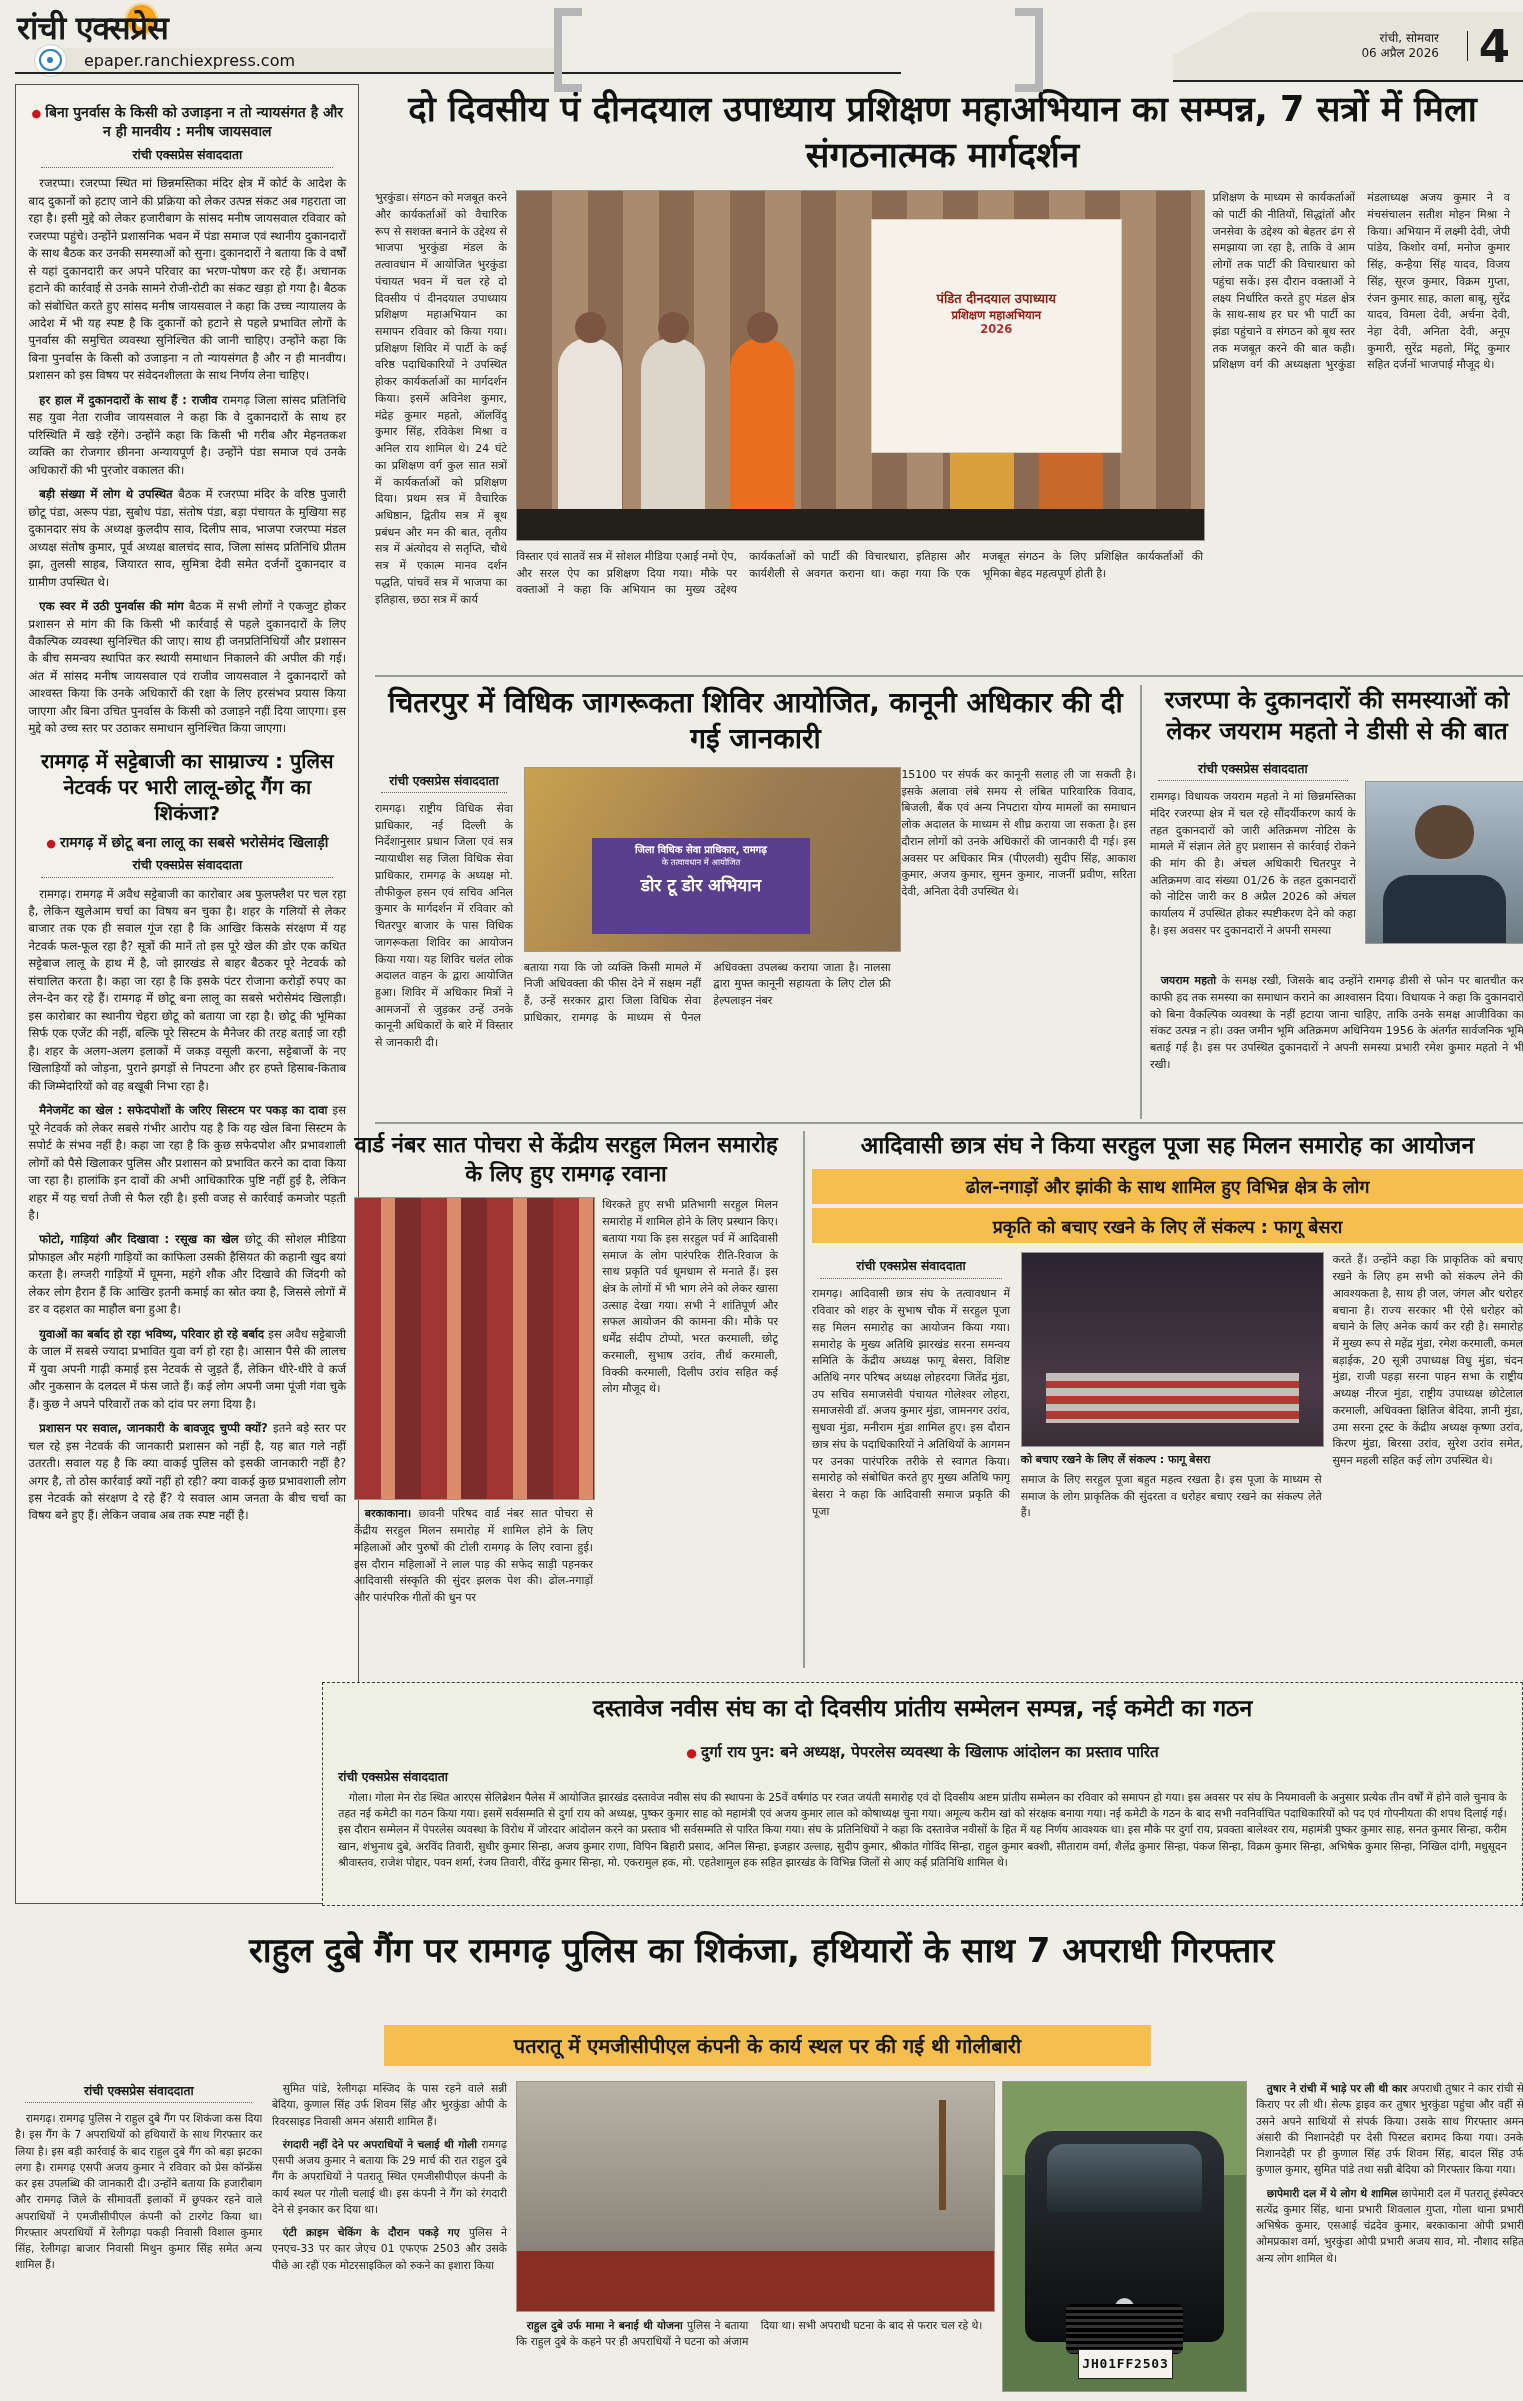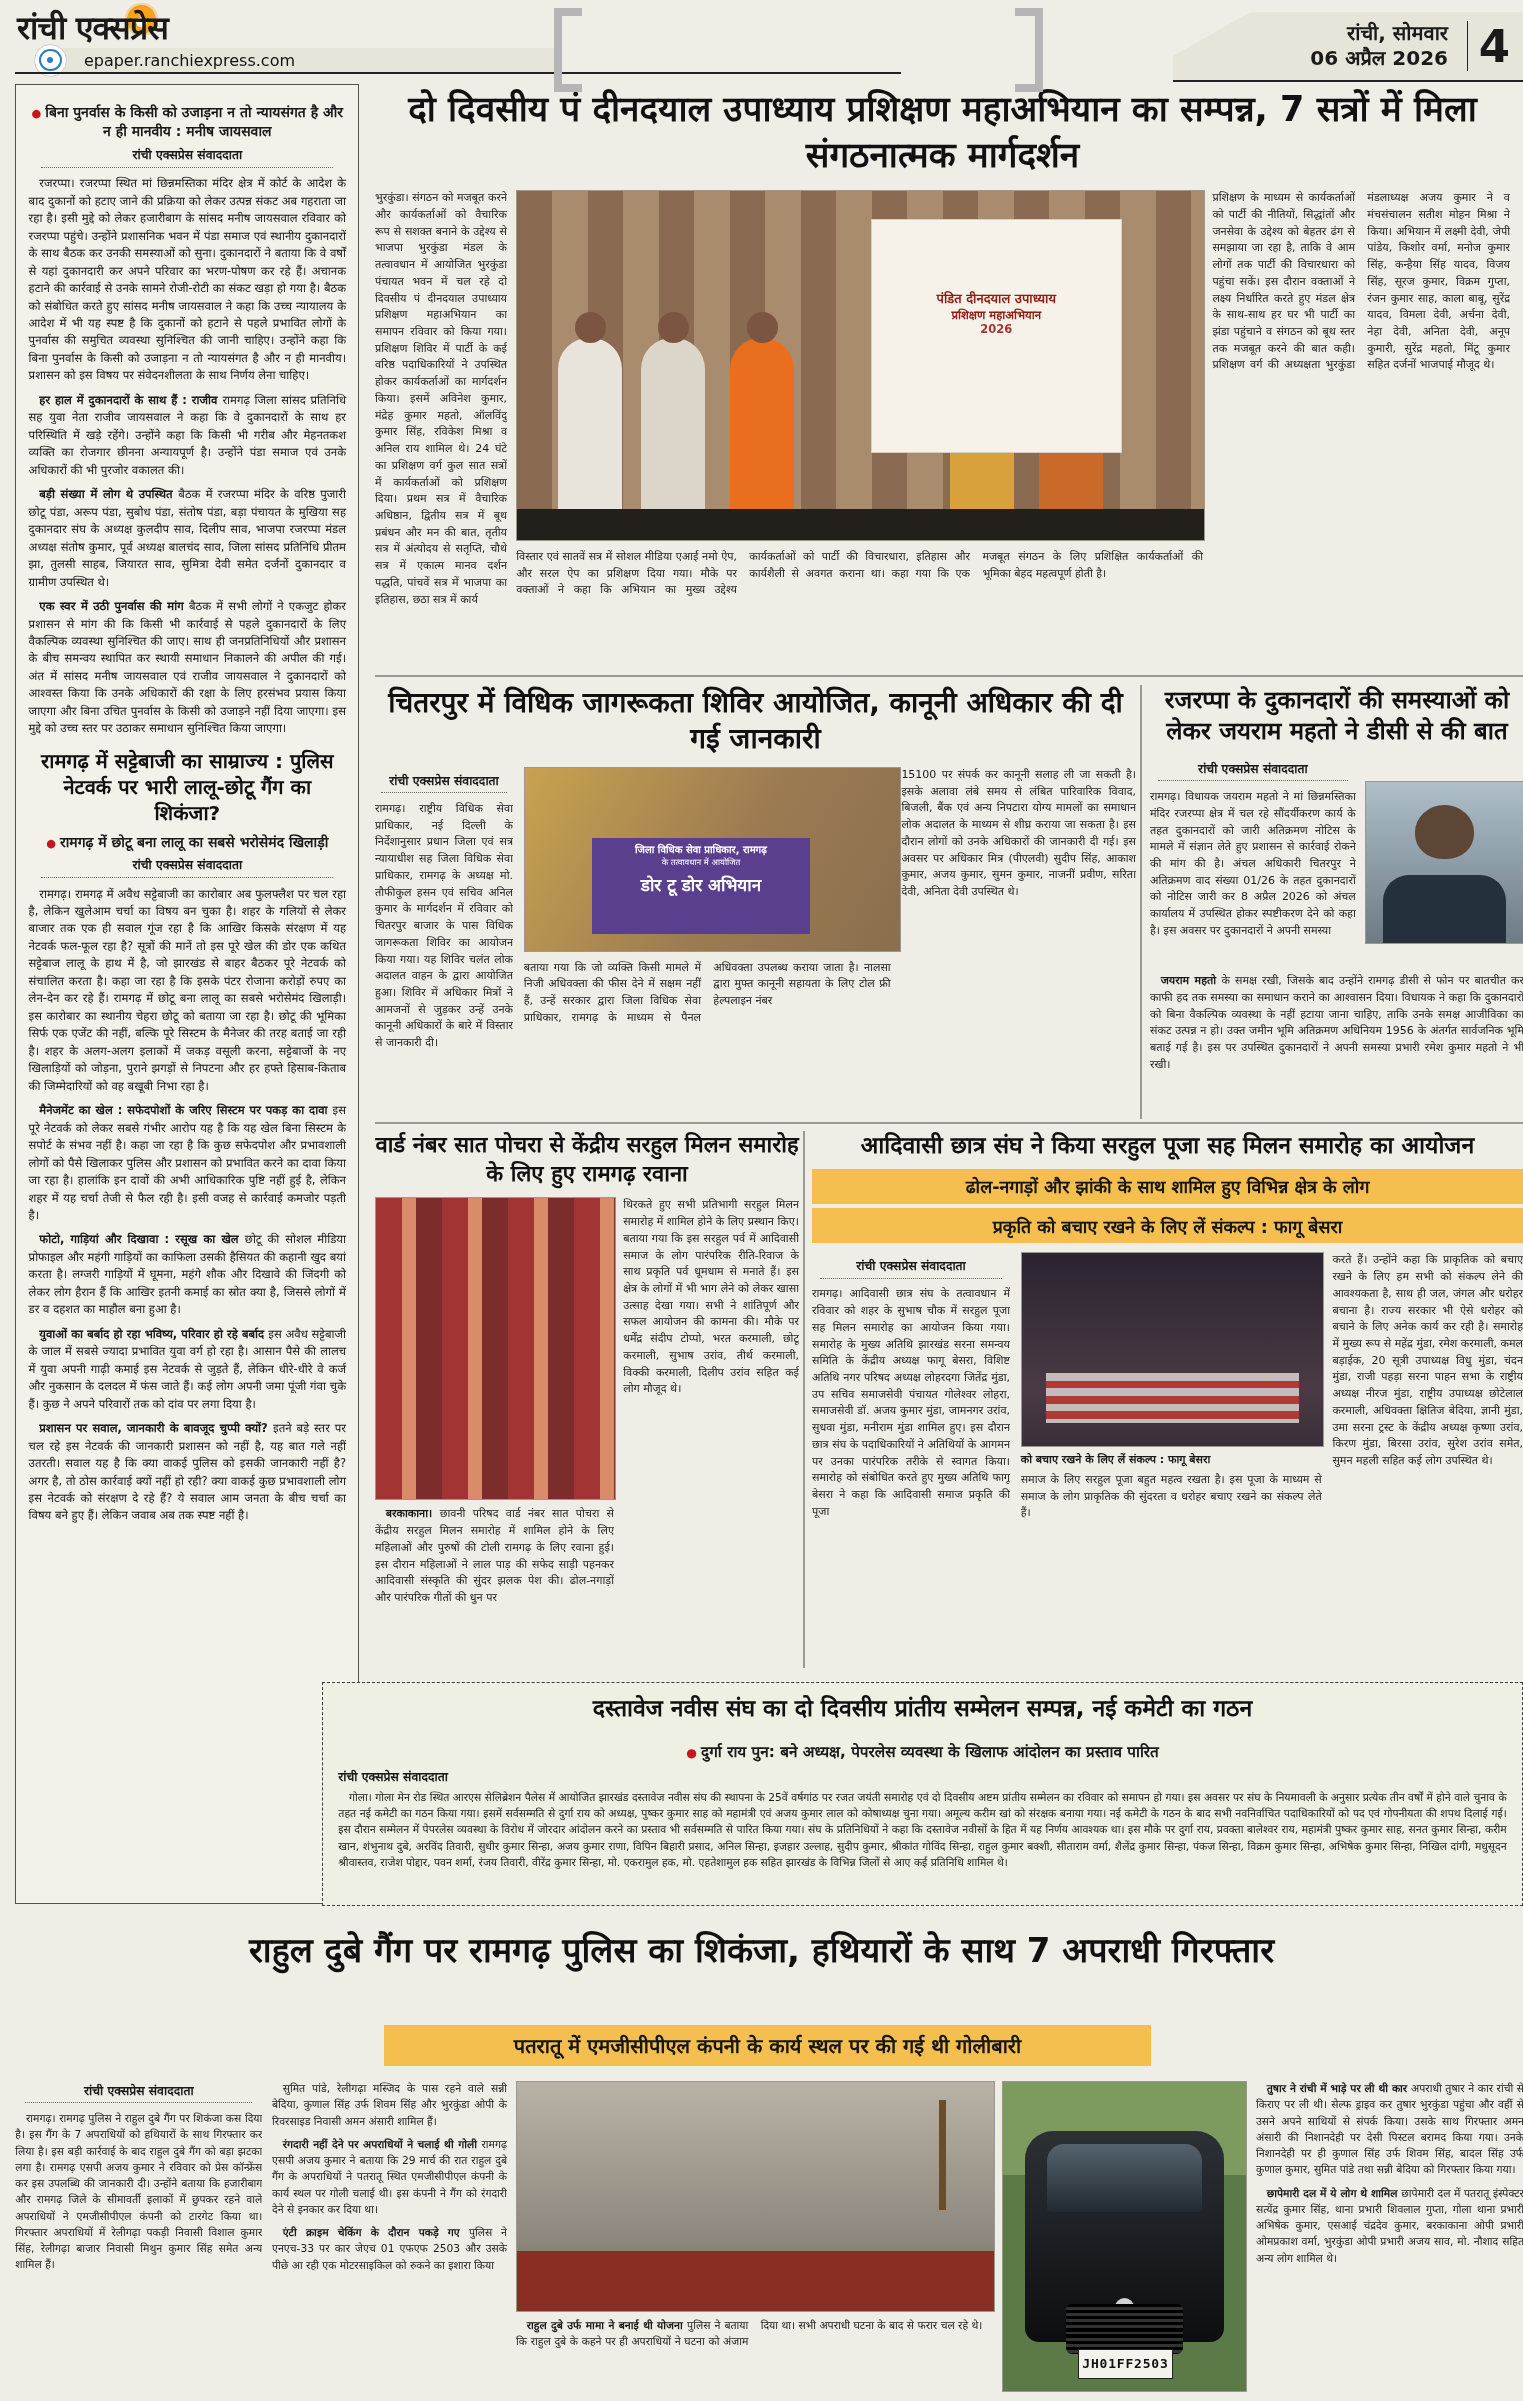--- a/index.html
+++ b/index.html
@@ -19,21 +19,21 @@
   #epaper-icon .ring i{width:6.1px;height:6.1px;border-radius:50%;background:#2d7fc1;display:block;}
   #epaper-url{font-weight:400;font-size:16px;margin-left:17px;color:#111;text-decoration:none;}
   #edition-box{background:#fff;display:flex;align-items:center;justify-content:center;z-index:3;}
   #edition-box .blue{color:#29a4de;}
   #edition-box .t{font-size:41px;font-weight:800;letter-spacing:-0.8px;}
   .bracket{width:20px;background:transparent;border:8.4px solid #b5b5b5;z-index:3;}
   .bracket.l{border-right:none;}
   .bracket.r{border-left:none;}
   #date-band{background:#e7e5da;clip-path:polygon(22% 0,100% 0,100% 100%,0 100%,0 62%);
              display:flex;align-items:center;justify-content:flex-end;border-bottom:2.3px solid #222;}
-  #date-band .dt{text-align:right;font-weight:700;font-size:20px;line-height:1.25;padding-right:19px;border-right:1.5px solid #222;}
+  #date-band .dt{text-align:right;font-weight:400;font-size:12px;line-height:1.25;padding-right:28px;border-right:1.5px solid #222;}
   #date-band .pg{font-size:45px;font-weight:800;padding:0 14px 0 10.7px;}
   .hrule{background:#222;height:2.3px;}
   .thin-h{background:#9a9a94;height:1.5px;}
   .thin-v{background:#9a9a94;width:1.5px;}
   
   .headline{font-weight:800;text-align:center;line-height:1.3;color:#111;}
   .bullet-sub{font-weight:700;text-align:center;line-height:1.35;}
   .bullet-sub::before{content:"● ";color:#c8161e;font-size:.8em;}
   .byline{font-weight:700;text-align:center;font-size:12.3px;border-bottom:0.8px dotted #666;
           padding-bottom:3.8px;margin:4.6px auto 7.7px;width:92%;}
@@ -211,21 +211,21 @@
           <div class="torso"></div>
       </div>
     </div>
     <div class="body" style="margin-top:6.1px;height:130px;overflow:hidden;">
         <p><b>जयराम महतो </b>के समक्ष रखी, जिसके बाद उन्होंने रामगढ़ डीसी से फोन पर बातचीत कर काफी हद तक समस्या का समाधान कराने का आश्वासन दिया। विधायक ने कहा कि दुकानदारों को बिना वैकल्पिक व्यवस्था के नहीं हटाया जाना चाहिए, ताकि उनके समक्ष आजीविका का संकट उत्पन्न न हो। उक्त जमीन भूमि अतिक्रमण अधिनियम 1956 के अंतर्गत सार्वजनिक भूमि बताई गई है। इस पर उपस्थित दुकानदारों ने अपनी समस्या प्रभारी रमेश कुमार महतो ने भी रखी।</p>
       </div>
   </div>
 
   <div class="abs thin-h" style="left:375px;top:1122px;width:1149px;"></div>
 
-  <div class="abs" style="left:375px;top:1131px;width:424px;">
+  <div class="abs" style="left:354px;top:1131px;width:424px;">
     <div class="headline" style="font-size:22px;">वार्ड नंबर सात पोचरा से केंद्रीय सरहुल मिलन समारोह के लिए हुए रामगढ़ रवाना</div>
     <div style="display:flex;gap:9.2px;margin-top:9.2px;">
       <div style="width:239px;flex:none;">
         <div class="photo ph-crowd" style="width:239px;height:301px;"></div>
         <div class="body" style="margin-top:6.1px;height:138px;overflow:hidden;">
             <p><b>बरकाकाना। </b>छावनी परिषद वार्ड नंबर सात पोचरा से केंद्रीय सरहुल मिलन समारोह में शामिल होने के लिए महिलाओं और पुरुषों की टोली रामगढ़ के लिए रवाना हुई। इस दौरान महिलाओं ने लाल पाड़ की सफेद साड़ी पहनकर आदिवासी संस्कृति की सुंदर झलक पेश की। ढोल-नगाड़ों और पारंपरिक गीतों की धुन पर</p>
           </div>
       </div>
       <div class="body" style="flex:1;overflow:hidden;height:453px;">थिरकते हुए सभी प्रतिभागी सरहुल मिलन समारोह में शामिल होने के लिए प्रस्थान किए। बताया गया कि इस सरहुल पर्व में आदिवासी समाज के लोग पारंपरिक रीति-रिवाज के साथ प्रकृति पर्व धूमधाम से मनाते हैं। इस क्षेत्र के लोगों में भी भाग लेने को लेकर खासा उत्साह देखा गया। सभी ने शांतिपूर्ण और सफल आयोजन की कामना की। मौके पर धर्मेंद्र संदीप टोप्पो, भरत करमाली, छोटू करमाली, सुभाष उरांव, तीर्थ करमाली, विक्की करमाली, दिलीप उरांव सहित कई लोग मौजूद थे।</div>
     </div>

